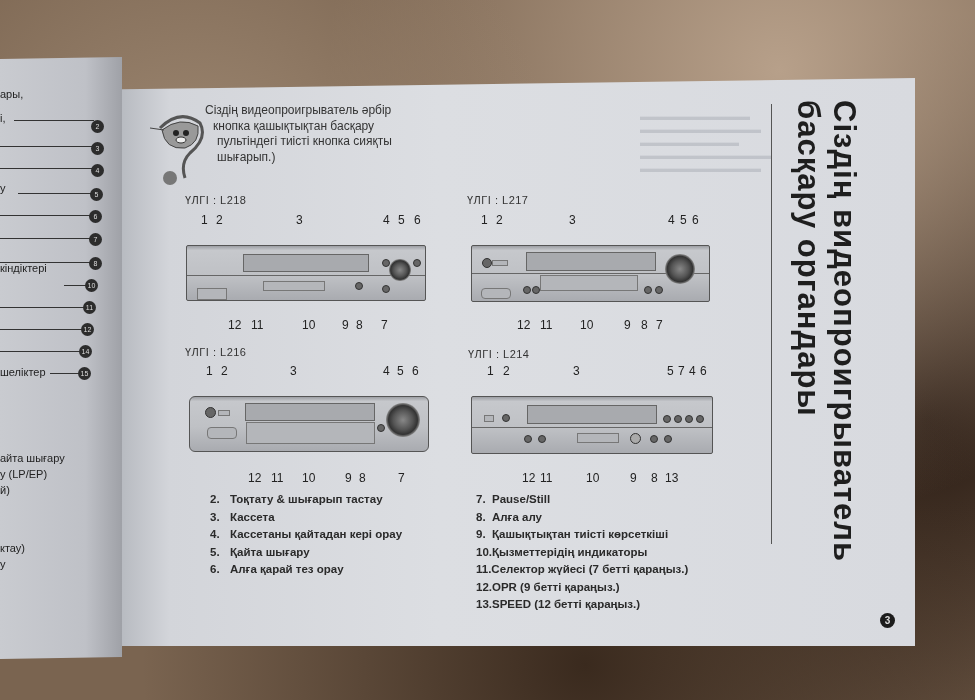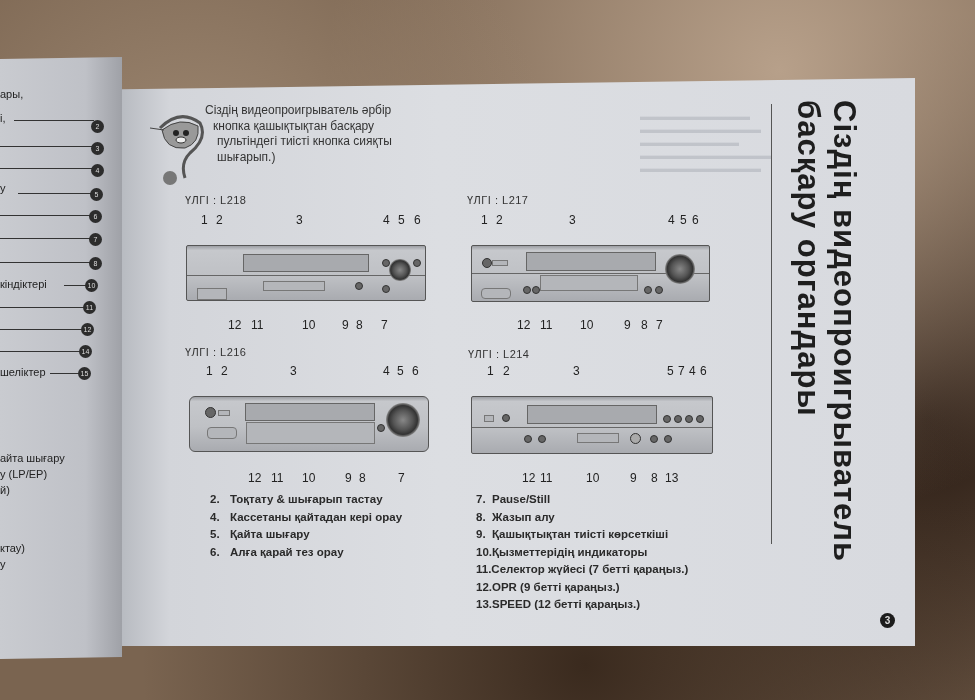--- a/index.html
+++ b/index.html
@@ -81,21 +81,21 @@
   <div class="badge" style="left:91px;top:164px">4</div>
   <div class="left-text" style="top:182px">у</div>
   <div class="left-line" style="top:193px;left:18px;width:74px"></div>
   <div class="badge" style="left:90px;top:188px">5</div>
   <div class="left-line" style="top:215px;width:92px"></div>
   <div class="badge" style="left:89px;top:210px">6</div>
   <div class="left-line" style="top:238px;width:92px"></div>
   <div class="badge" style="left:89px;top:233px">7</div>
   <div class="left-line" style="top:262px;width:92px"></div>
   <div class="badge" style="left:89px;top:257px">8</div>
-  <div class="left-text" style="top:278px">кіндіктері</div>
+  <div class="left-text" style="top:262px">кіндіктері</div>
   <div class="left-line" style="top:285px;left:64px;width:22px"></div>
   <div class="badge" style="left:85px;top:279px">10</div>
   <div class="left-line" style="top:307px;width:86px"></div>
   <div class="badge" style="left:83px;top:301px">11</div>
   <div class="left-line" style="top:329px;width:84px"></div>
   <div class="badge" style="left:81px;top:323px">12</div>
   <div class="left-line" style="top:351px;width:82px"></div>
   <div class="badge" style="left:79px;top:345px">14</div>
   <div class="left-text" style="top:366px">шеліктер</div>
   <div class="left-line" style="top:373px;left:50px;width:30px"></div>
@@ -237,27 +237,28 @@
   <span class="num" style="left:522px;top:471px">12</span>
   <span class="num" style="left:540px;top:471px">11</span>
   <span class="num" style="left:586px;top:471px">10</span>
   <span class="num" style="left:630px;top:471px">9</span>
   <span class="num" style="left:651px;top:471px">8</span>
   <span class="num" style="left:665px;top:471px">13</span>
 </div>
 
 <div class="legend" style="left:210px;top:491px">
   <div><span class="n">2.</span><span>Тоқтату &amp; шығарып тастау</span></div>
+  <div><span class="n">3.</span><span>Кассета</span></div>
   <div><span class="n">4.</span><span>Кассетаны қайтадан кері орау</span></div>
   <div><span class="n">5.</span><span>Қайта шығару</span></div>
   <div><span class="n">6.</span><span>Алға қарай тез орау</span></div>
 </div>
 <div class="legend" style="left:476px;top:491px">
   <div><span class="n" style="width:16px">7.</span><span>Pause/Still</span></div>
-  <div><span class="n" style="width:16px">8.</span><span>Жазып алу</span></div>
+  <div><span class="n" style="width:16px">8.</span><span>Алға алу</span></div>
   <div><span class="n" style="width:16px">9.</span><span>Қашықтықтан тиісті көрсеткіші</span></div>
   <div><span class="n" style="width:auto">10.</span><span>Қызметтерідің индикаторы</span></div>
   <div><span class="n" style="width:auto">11.</span><span>Селектор жүйесі (7 бетті қараңыз.)</span></div>
   <div><span class="n" style="width:auto">12.</span><span>OPR (9 бетті қараңыз.)</span></div>
   <div><span class="n" style="width:auto">13.</span><span>SPEED (12 бетті қараңыз.)</span></div>
 </div>
 
 <div class="vrule"></div>
 <div class="title-vert">
   <div class="line" style="left:58px;top:0">Сіздің видеопроигрыватель</div>

